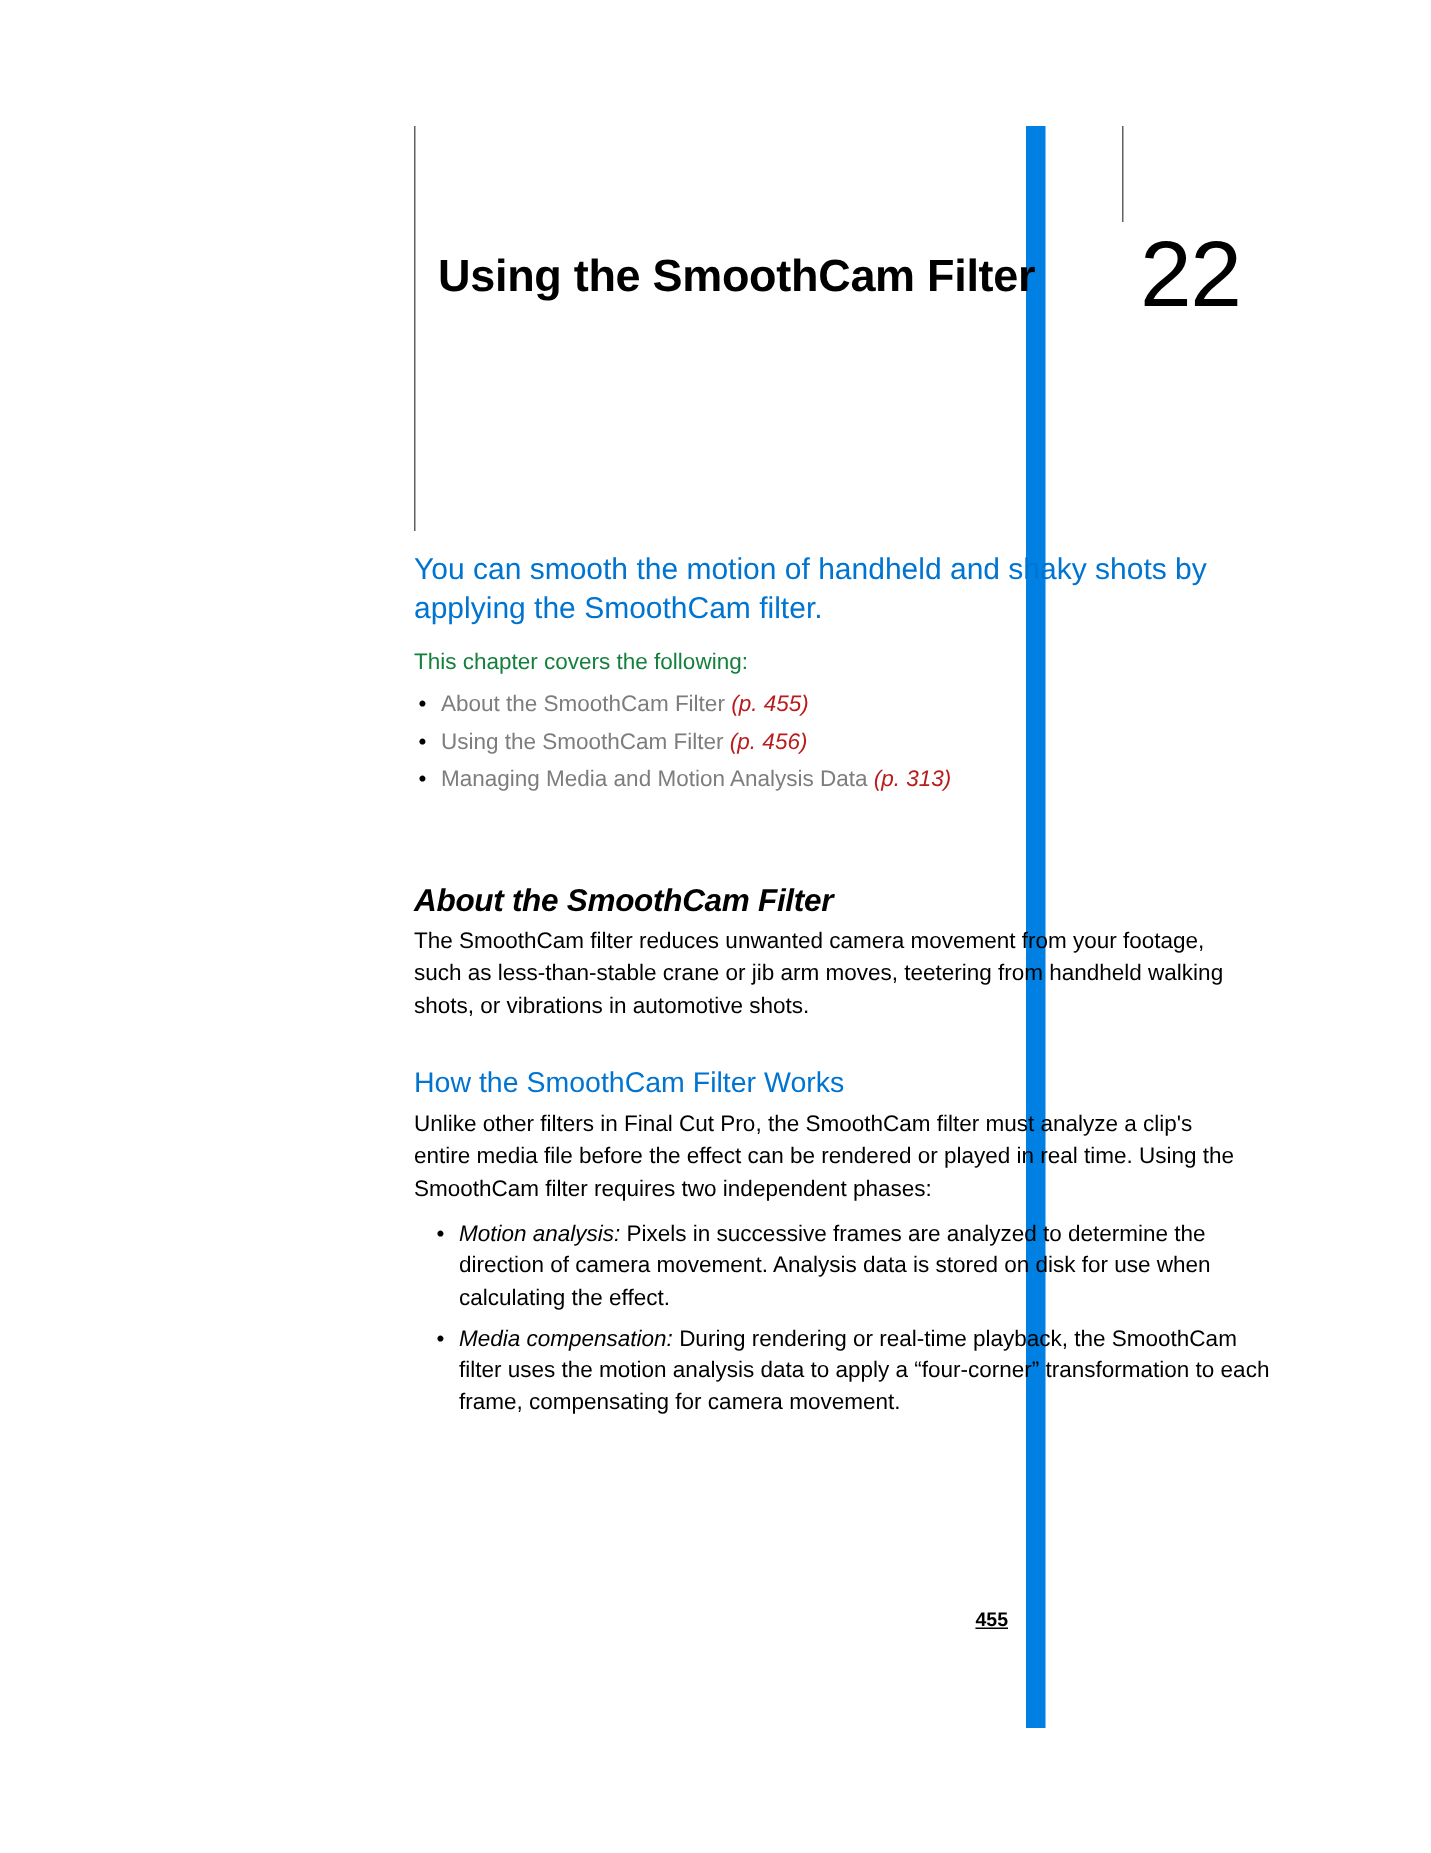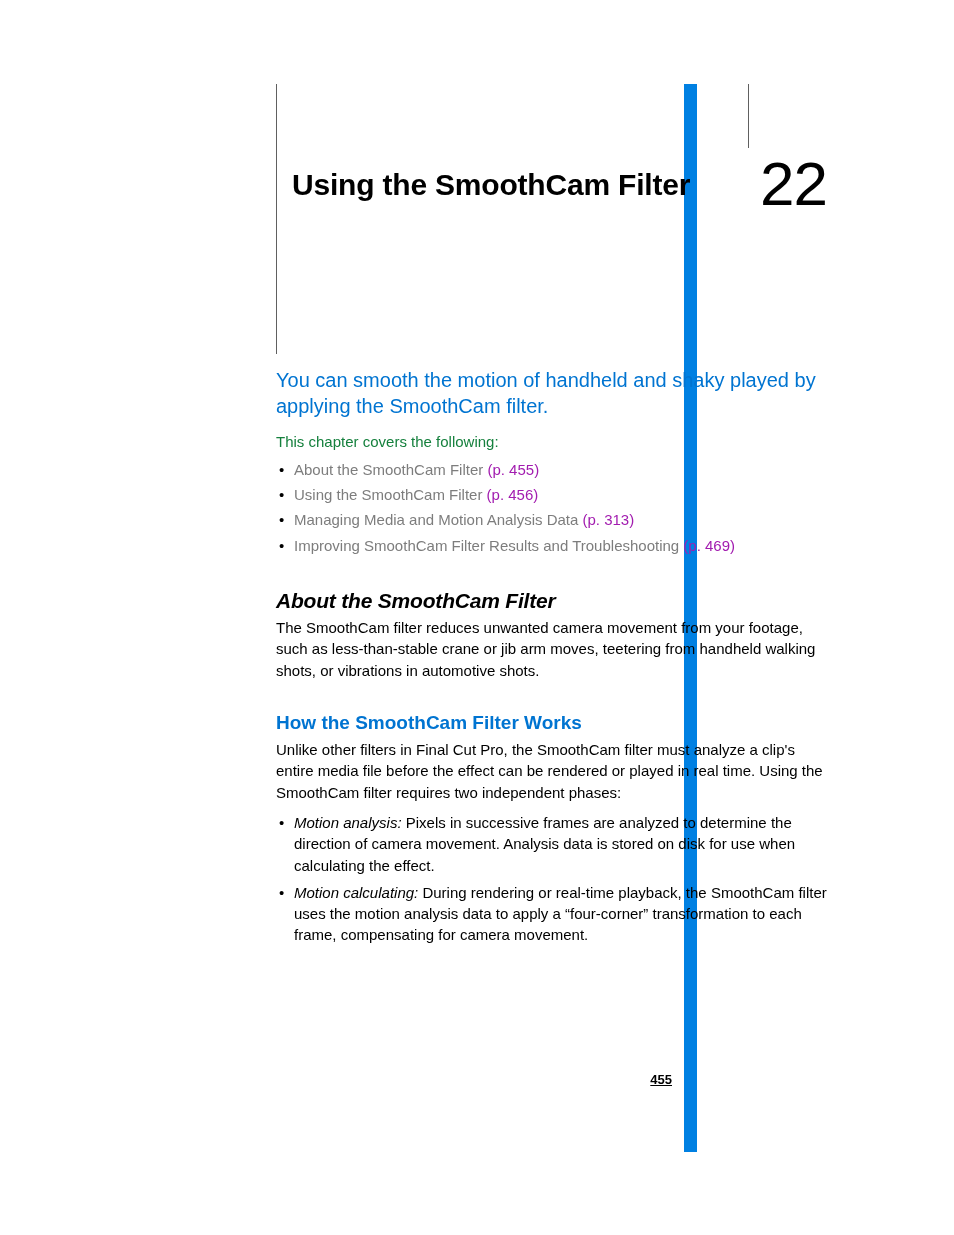--- a/index.html
+++ b/index.html
@@ -9,72 +9,69 @@
   .vline-left { position: absolute; top: 84px; left: 276px; width: 1px; height: 270px; background: #606060; }
   .vline-right { position: absolute; top: 84px; left: 748px; width: 1px; height: 64px; background: #606060; }
   .chapter-title { position: absolute; top: 168px; left: 292px; font-size: 30px; font-weight: 600; color: #000; letter-spacing: -0.2px; }
   .chapter-number { position: absolute; top: 148px; left: 760px; font-size: 62px; font-weight: 400; color: #000; font-family: "Myriad Pro", "Segoe UI", Arial, sans-serif; letter-spacing: -1px; }
   .summary { position: absolute; top: 368px; left: 276px; width: 545px; font-size: 20px; font-weight: 400; color: #0074d1; line-height: 1.28; }
   .intro-line { position: absolute; top: 433px; left: 276px; font-size: 15px; color: #15803d; }
   .toc { position: absolute; top: 457px; left: 276px; width: 560px; list-style: none; }
   .toc li { font-size: 15px; line-height: 1.68; position: relative; padding-left: 18px; }
   .toc li::before { content: "•"; position: absolute; left: 3px; top: 0; color: #000; font-size: 15px; }
   .toc a.link { color: #7d7d7d; text-decoration: none; }
-  .toc .after { color: #a21caf; }
+  .toc .after { color: #b91c1c; font-style: italic; }
   .section-h2 { position: absolute; left: 276px; font-size: 21px; font-style: italic; font-weight: 600; color: #000; letter-spacing: -0.2px; }
   #h2-about { top: 589px; }
   .about-p { position: absolute; top: 617px; left: 276px; width: 560px; font-size: 15px; line-height: 1.42; color: #000; }
-  .section-h3 { position: absolute; left: 276px; font-size: 19px; font-weight: 700; color: #0074d1; }
+  .section-h3 { position: absolute; left: 276px; font-size: 19px; font-weight: 400; color: #0074d1; }
   #h3-how { top: 712px; }
   .how-p { position: absolute; top: 739px; left: 276px; width: 560px; font-size: 15px; line-height: 1.42; color: #000000; }
-  .phases { position: absolute; top: 812px; left: 276px; width: 560px; list-style: none; }
+  .phases { position: absolute; top: 812px; left: 288px; width: 560px; list-style: none; }
   .phases li { font-size: 15px; line-height: 1.42; position: relative; padding-left: 18px; margin-bottom: 6px; }
   .phases li::before { content: "•"; position: absolute; left: 3px; top: 0; color: #000; font-size: 15px; }
   .phases .term { font-style: italic; }
   .page-number { position: absolute; right: 96px; top: 1072px; font-size: 13px; font-weight: 600; color: #000; text-decoration: underline; }
 </style>
 </head>
 <body>
 
 <div class="page">
   <div class="side-bar"></div>
   <div class="vline-left"></div>
   <div class="vline-right"></div>
 
   <div class="chapter-title">Using the SmoothCam Filter</div>
   <div class="chapter-number">22</div>
 
-  <div class="summary">You can smooth the motion of handheld and shaky played by applying the SmoothCam filter.</div>
+  <div class="summary">You can smooth the motion of handheld and shaky shots by applying the SmoothCam filter.</div>
 
   <div class="intro-line">This chapter covers the following:</div>
 
   <ul class="toc">
     <li>
       <a class="link">About the SmoothCam Filter</a><span class="after"> (p. 455)</span>
     </li>
     <li>
       <a class="link">Using the SmoothCam Filter</a><span class="after"> (p. 456)</span>
     </li>
     <li>
       <a class="link">Managing Media and Motion Analysis Data</a><span class="after"> (p. 313)</span>
-    </li>
-    <li>
-      <a class="link">Improving SmoothCam Filter Results and Troubleshooting</a><span class="after"> (p. 469)</span>
     </li>
   </ul>
 
   <h2 id="h2-about" class="section-h2">About the SmoothCam Filter</h2>
   <p class="about-p">The SmoothCam filter reduces unwanted camera movement from your footage, such as less-than-stable crane or jib arm moves, teetering from handheld walking shots, or vibrations in automotive shots.</p>
 
   <h3 id="h3-how" class="section-h3">How the SmoothCam Filter Works</h3>
   <p class="how-p">Unlike other filters in Final Cut Pro, the SmoothCam filter must analyze a clip's entire media file before the effect can be rendered or played in real time. Using the SmoothCam filter requires two independent phases:</p>
 
   <ul class="phases">
     <li>
       <span class="term">Motion analysis:  </span><span>Pixels in successive frames are analyzed to determine the direction of camera movement. Analysis data is stored on disk for use when calculating the effect.</span>
     </li>
     <li>
-      <span class="term">Motion calculating:  </span><span>During rendering or real-time playback, the SmoothCam filter uses the motion analysis data to apply a “four-corner” transformation to each frame, compensating for camera movement.</span>
+      <span class="term">Media compensation:  </span><span>During rendering or real-time playback, the SmoothCam filter uses the motion analysis data to apply a “four-corner” transformation to each frame, compensating for camera movement.</span>
     </li>
   </ul>
 
   <div class="page-number">455</div>
 </div>
 
 </body></html>

